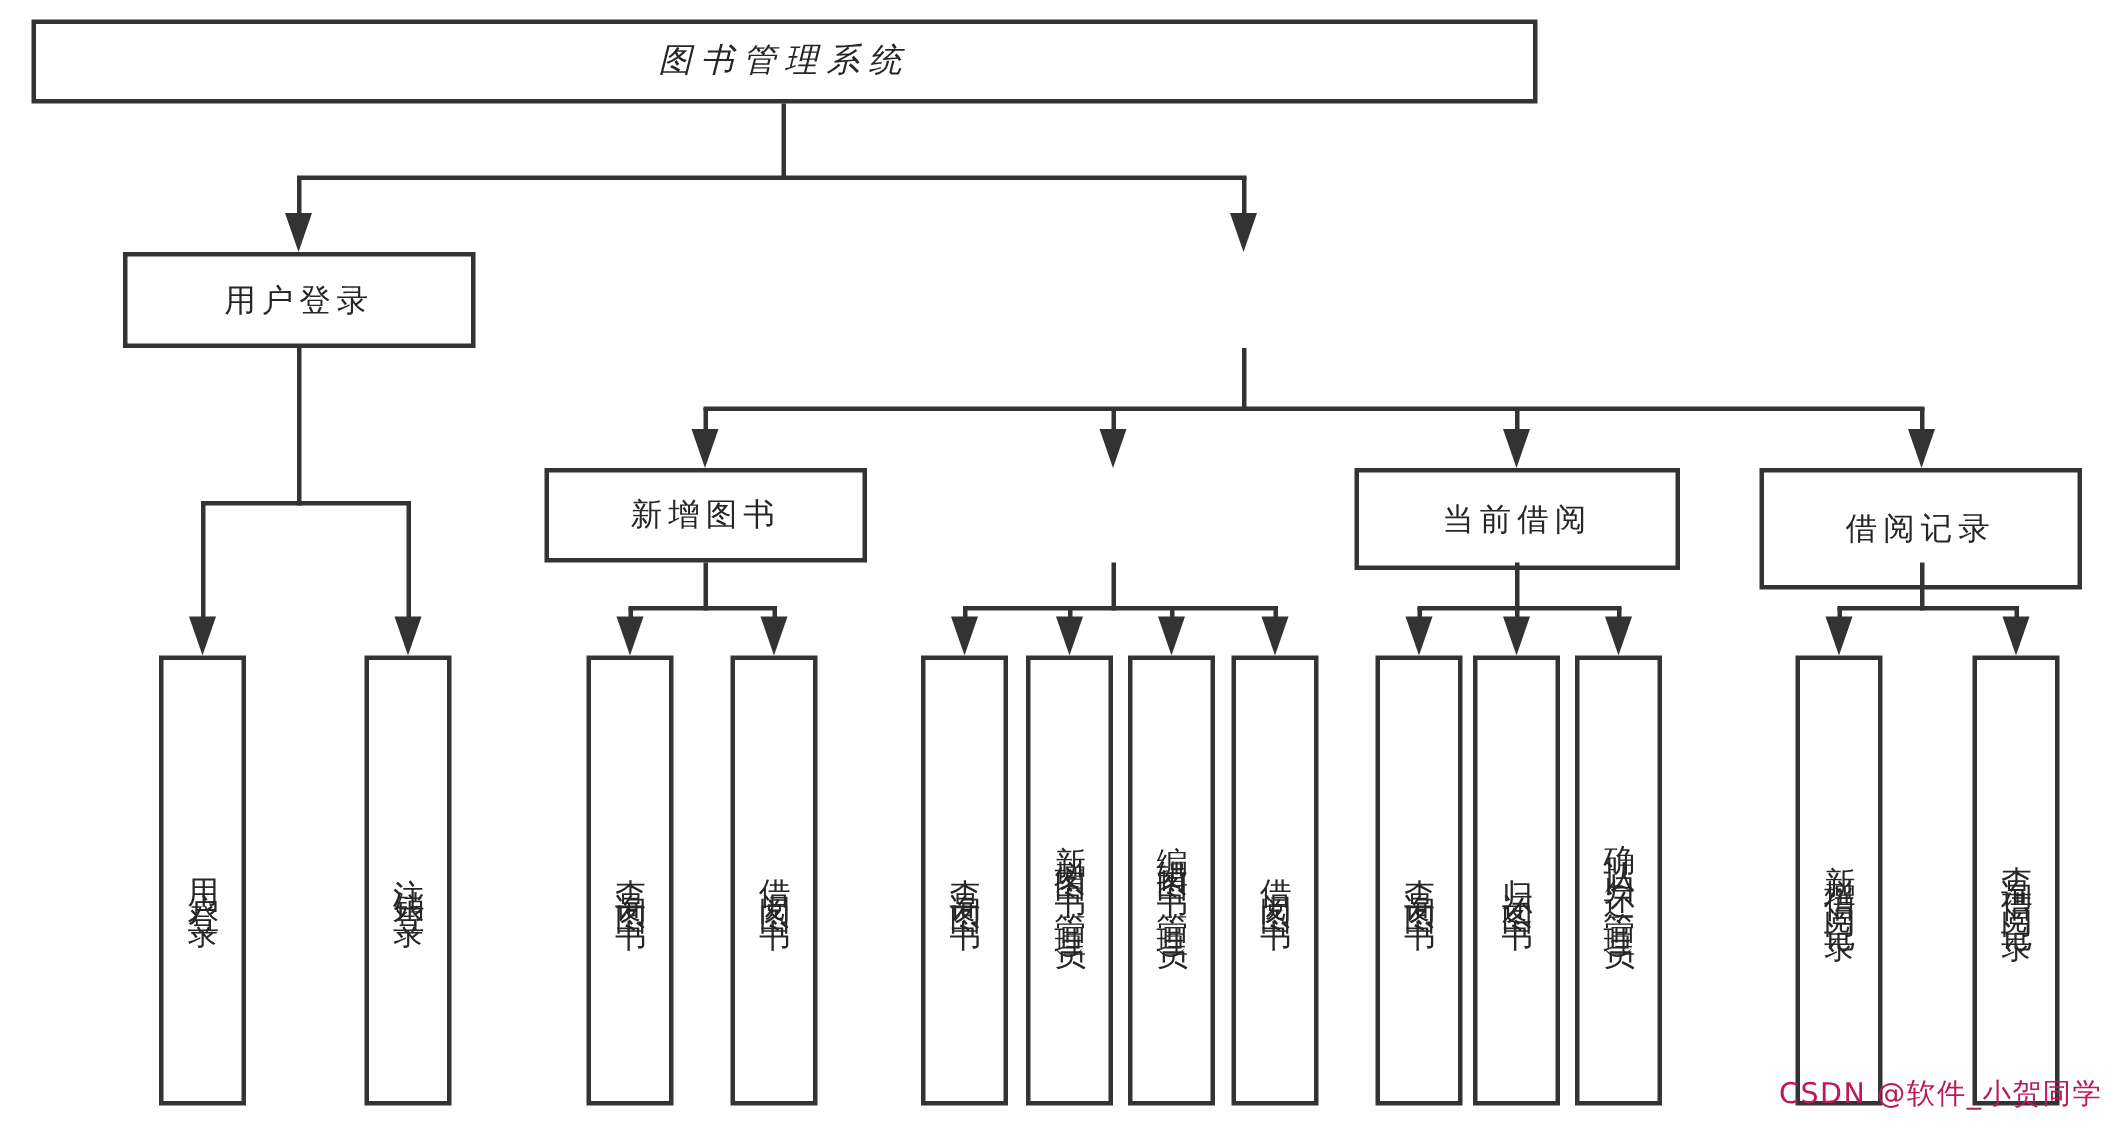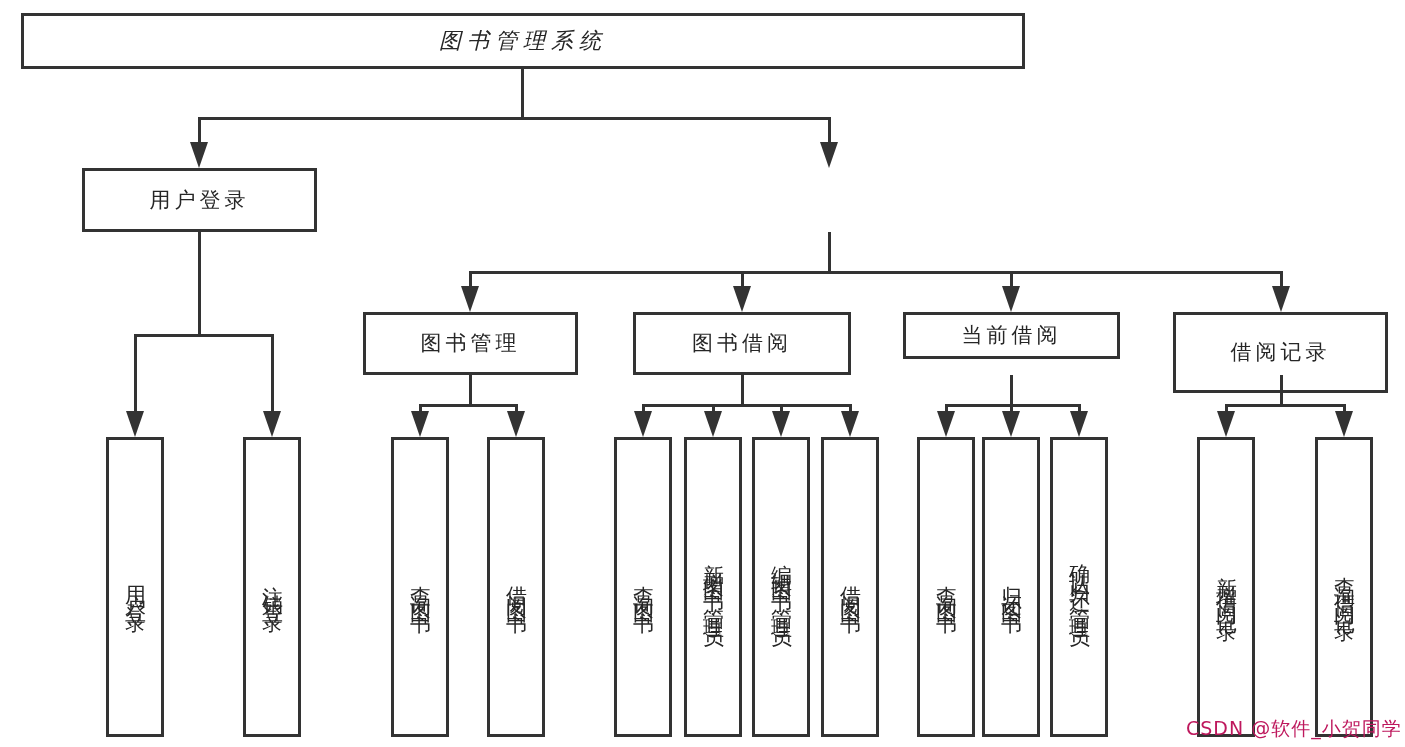--- a/index.html
+++ b/index.html
@@ -63,23 +63,22 @@
 </style>
 </head>
 <body>
 
 <div id="canvas">
   <span class="watermark" style="color: #be185d;">CSDN @软件_小贺同学</span>
 <div class="node h root" style="left: 21px; top: 13px; width: 1004px; height: 56px;">图书管理系统</div>
     <div class="node h" style="left: 82px; top: 168px; width: 235px; height: 64px;">用户登录</div>
     <div class="node v" style="left: 106px; top: 437px; width: 58px; height: 300px;">用户登录</div>
     <div class="node v" style="left: 243px; top: 437px; width: 58px; height: 300px;">注销登录</div>
-    <div class="node h" style="left: 363px; top: 312px; width: 215px; height: 63px;">图书管理</div>
-    <div class="node h" style="left: 633px; top: 312px; width: 218px; height: 63px;">图书借阅</div>
-    <div class="node h" style="left: 903px; top: 312px; width: 217px; height: 47px; text-align: right;">当前借阅</div>
+    <div class="node h" style="left: 363px; top: 312px; width: 215px; height: 63px;">新增图书</div>
+    <div class="node h" style="left: 903px; top: 312px; width: 217px; height: 68px; text-align: right;">当前借阅</div>
     <div class="node h" style="left: 1173px; top: 312px; width: 215px; height: 81px;">借阅记录</div>
     <div class="node v" style="left: 391px; top: 437px; width: 58px; height: 300px;">查询图书</div>
     <div class="node v" style="left: 487px; top: 437px; width: 58px; height: 300px;">借阅图书</div>
     <div class="node v" style="left: 614px; top: 437px; width: 58px; height: 300px;">查询图书</div>
     <div class="node v" style="left: 684px; top: 437px; width: 58px; height: 300px;">新增图书（管理员）</div>
     <div class="node v" style="left: 752px; top: 437px; width: 58px; height: 300px;">编辑图书（管理员）</div>
     <div class="node v" style="left: 821px; top: 437px; width: 58px; height: 300px;">借阅图书</div>
     <div class="node v" style="left: 917px; top: 437px; width: 58px; height: 300px;">查询图书</div>
     <div class="node v" style="left: 982px; top: 437px; width: 58px; height: 300px;">归还图书</div>
     <div class="node v" style="left: 1050px; top: 437px; width: 58px; height: 300px;">确认归还（管理员）</div>

